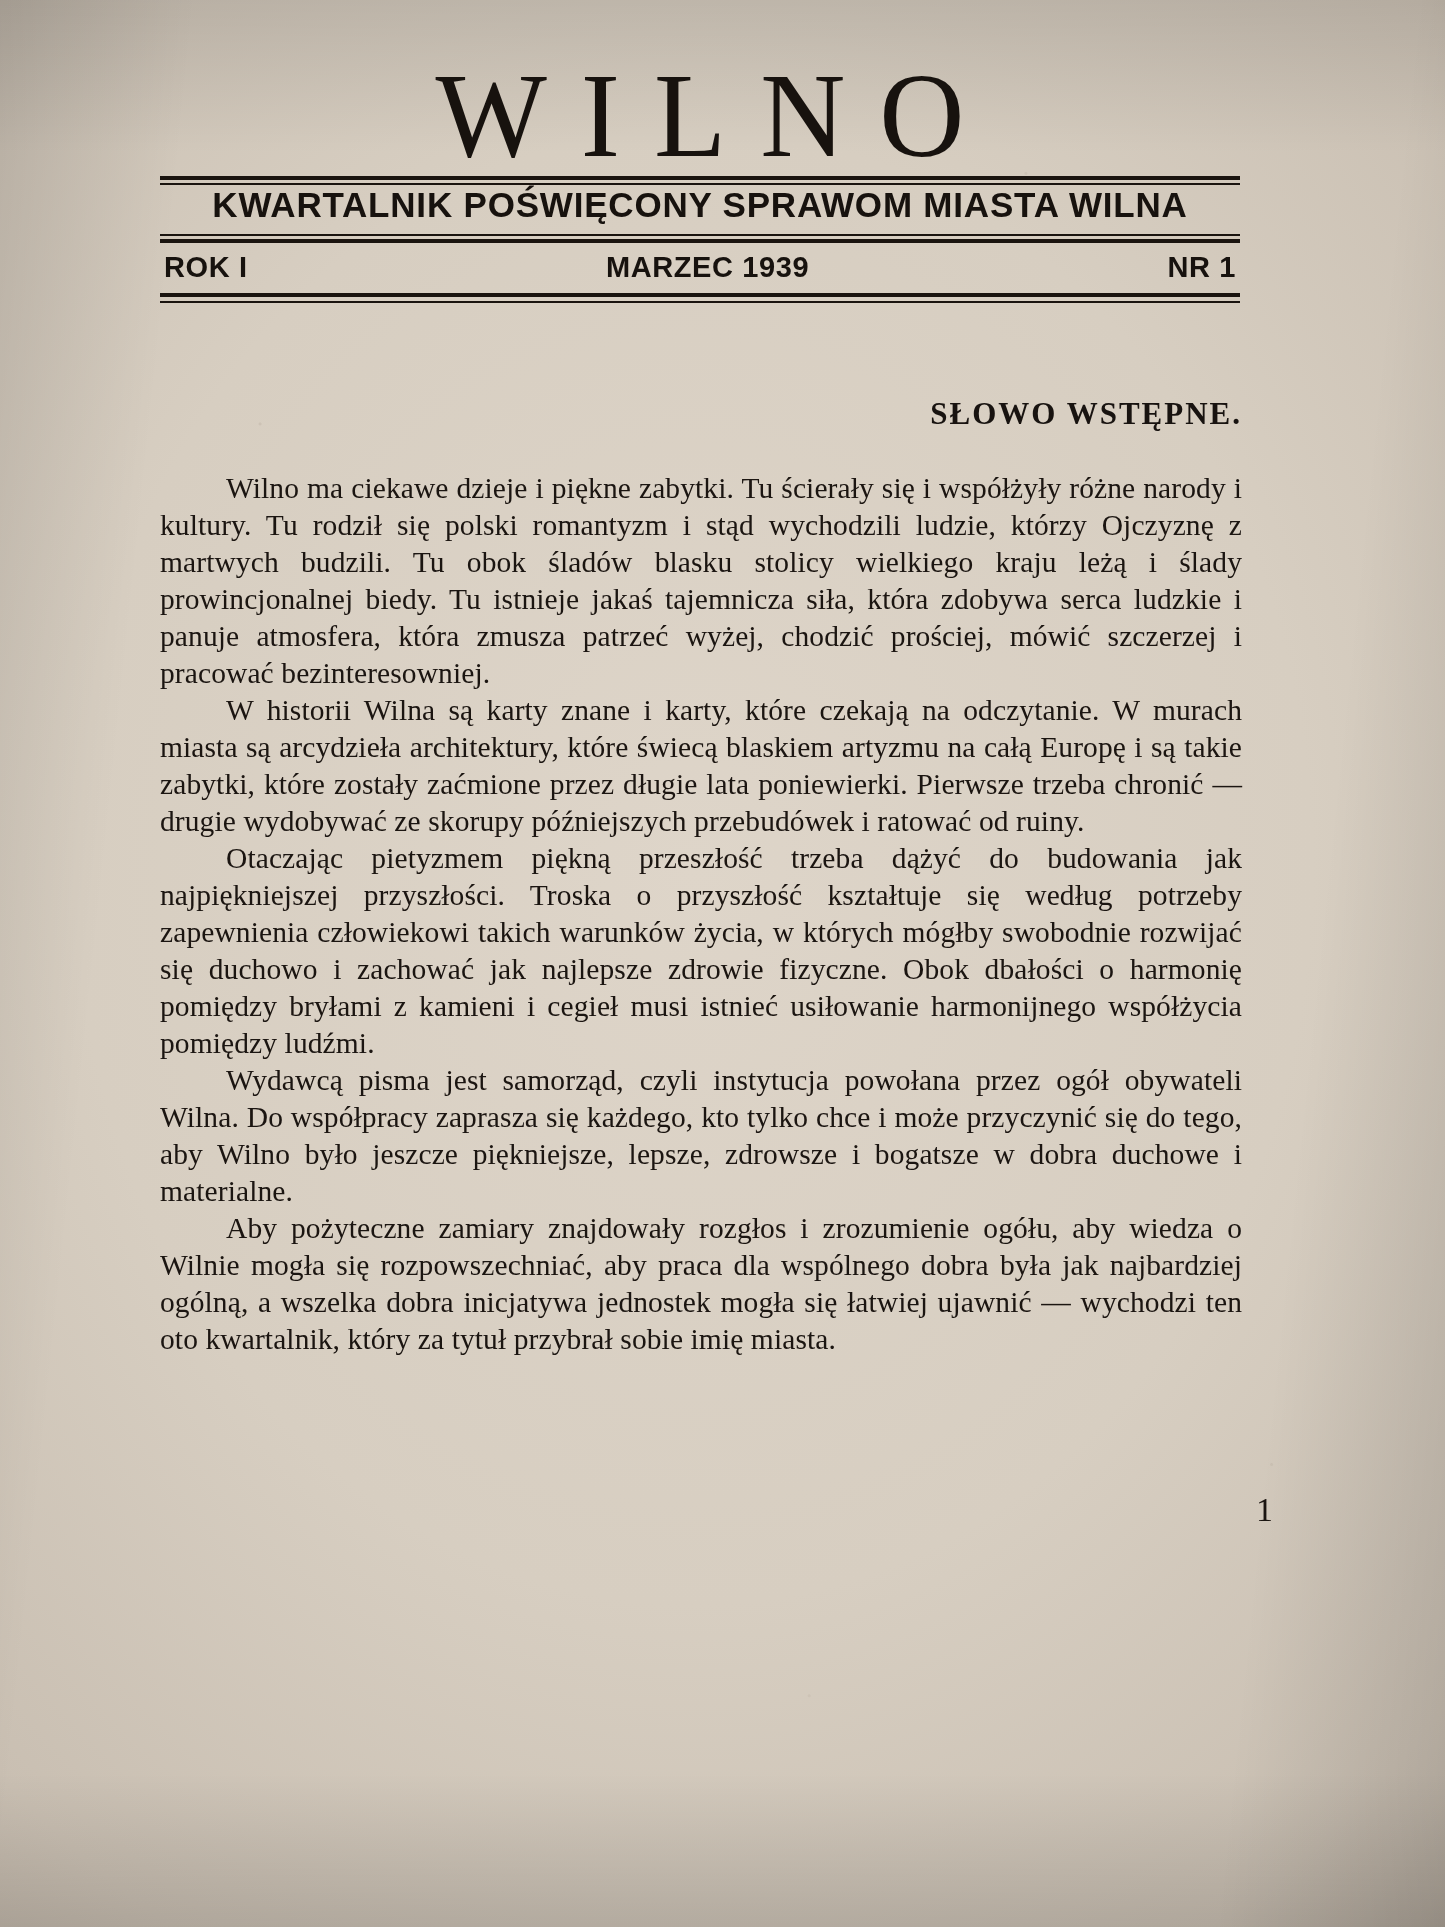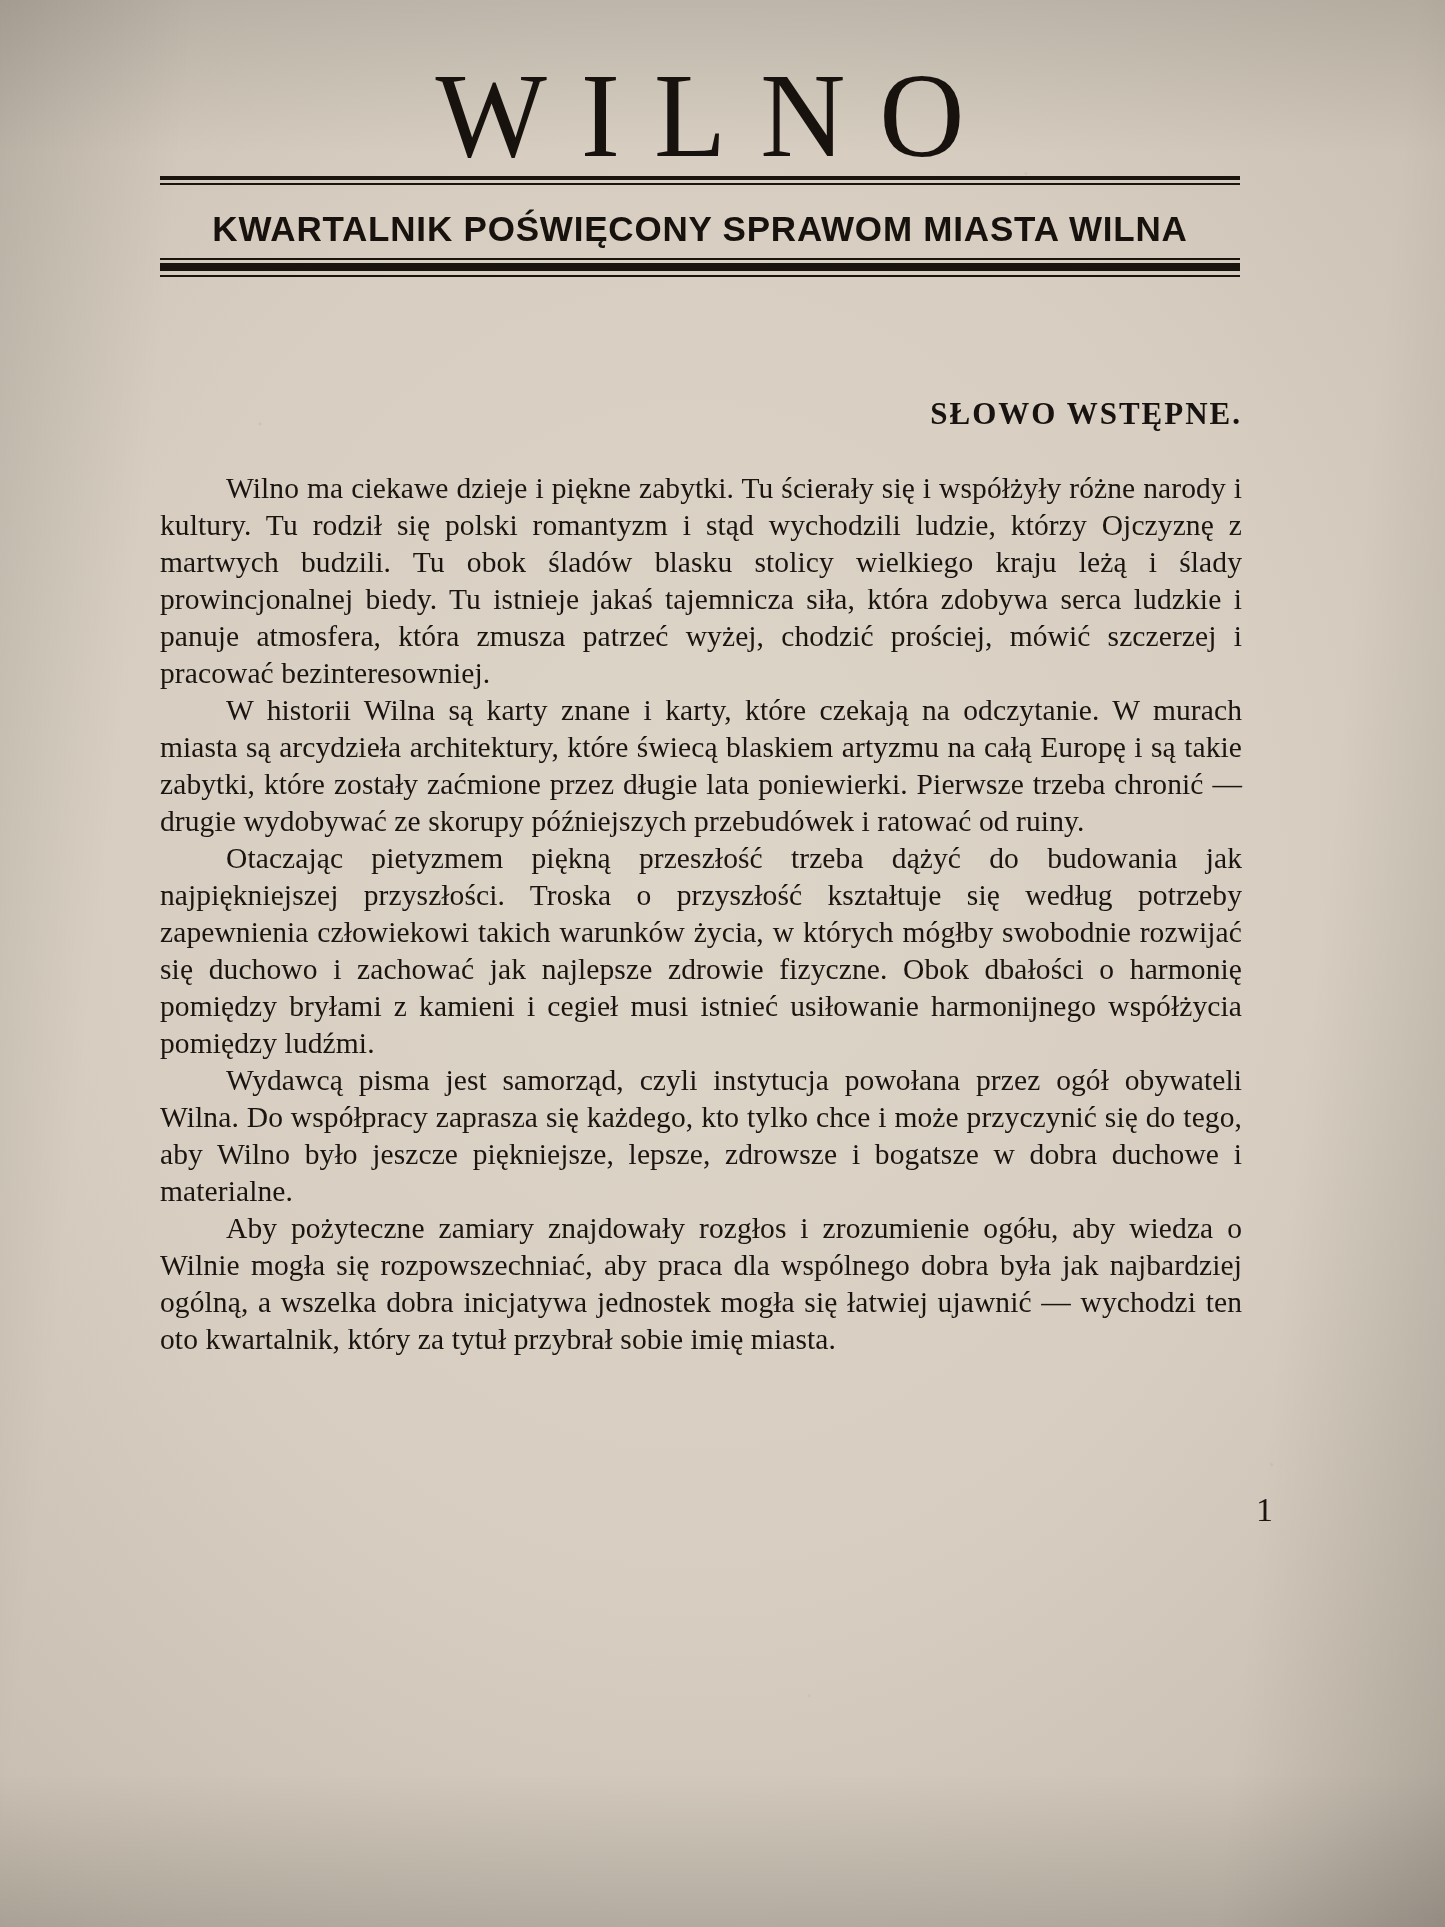--- a/index.html
+++ b/index.html
@@ -68,21 +68,21 @@
   .rule-gap-3 { margin-top: 3px; }
   .rule-gap-4 { margin-top: 4px; }
 
   .subtitle {
     font-family: "Liberation Sans", sans-serif;
     font-weight: 700;
     font-size: 35px;
     letter-spacing: 0.8px;
     text-align: center;
     color: #17120e;
-    margin: 24px 0 9px 0;
+    margin: 0 0 9px 0;
     white-space: nowrap;
   }
   .issueline {
     display: flex;
     align-items: baseline;
     justify-content: space-between;
     font-family: "Liberation Sans", sans-serif;
     font-weight: 700;
     font-size: 29px;
     letter-spacing: 0.6px;
@@ -153,20 +153,25 @@
       <div class="journal-title">WILNO</div>
 
       <div class="rule rule-thick"></div>
       <div class="rule rule-thin rule-gap-3"></div>
 
       <div class="subtitle">KWARTALNIK POŚWIĘCONY SPRAWOM MIASTA WILNA</div>
 
       <div class="rule rule-thin"></div>
       <div class="rule rule-thick rule-gap-3"></div>
 
+      <div class="issueline">
+        <span>ROK I</span>
+        <span class="center">MARZEC 1939</span>
+        <span>NR 1</span>
+      </div>
 
       <div class="rule rule-thick"></div>
       <div class="rule rule-thin rule-gap-4"></div>
     </div>
 
     <div class="article">
       <div class="article-title">SŁOWO WSTĘPNE.</div>
       <div class="body-text">
         <p>Wilno ma ciekawe dzieje i piękne zabytki. Tu ścierały się i współżyły różne narody i kultury. Tu rodził się polski romantyzm i stąd wychodzili ludzie, którzy Ojczyznę z martwych budzili. Tu obok śladów blasku stolicy wielkiego kraju leżą i ślady prowincjonalnej biedy. Tu istnieje jakaś tajemnicza siła, która zdobywa serca ludzkie i panuje atmosfera, która zmusza patrzeć wyżej, chodzić prościej, mówić szczerzej i pracować bezinteresowniej.</p>
         <p>W historii Wilna są karty znane i karty, które czekają na odczytanie. W murach miasta są arcydzieła architektury, które świecą blaskiem artyzmu na całą Europę i są takie zabytki, które zostały zaćmione przez długie lata poniewierki. Pierwsze trzeba chronić — drugie wydobywać ze skorupy późniejszych przebudówek i ratować od ruiny.</p>

